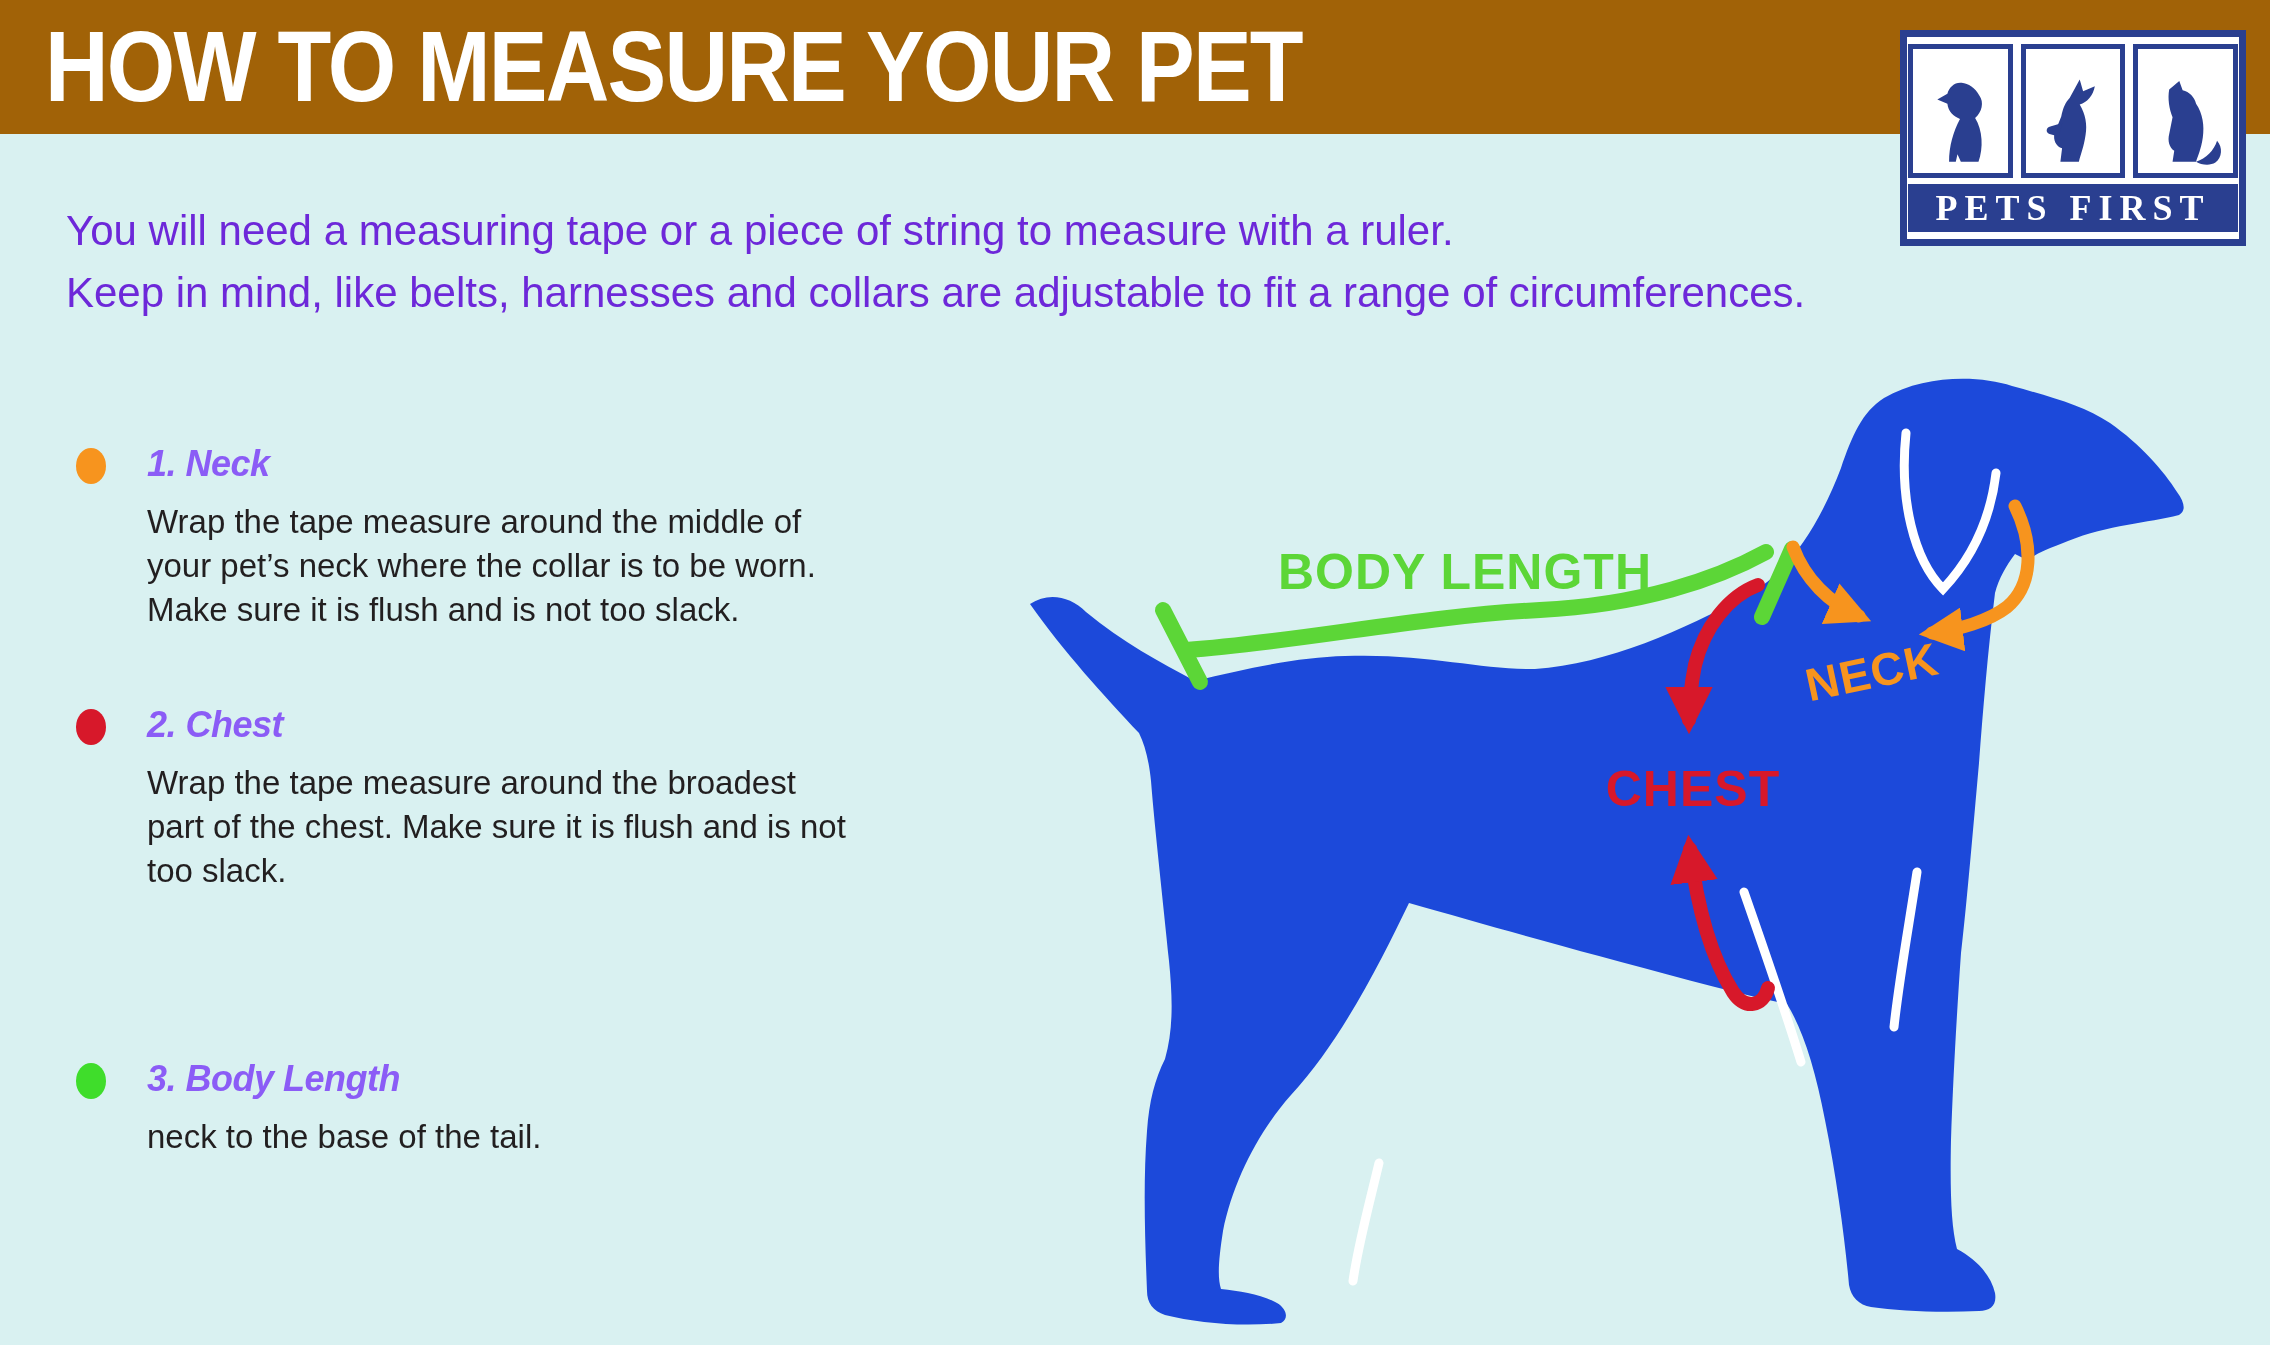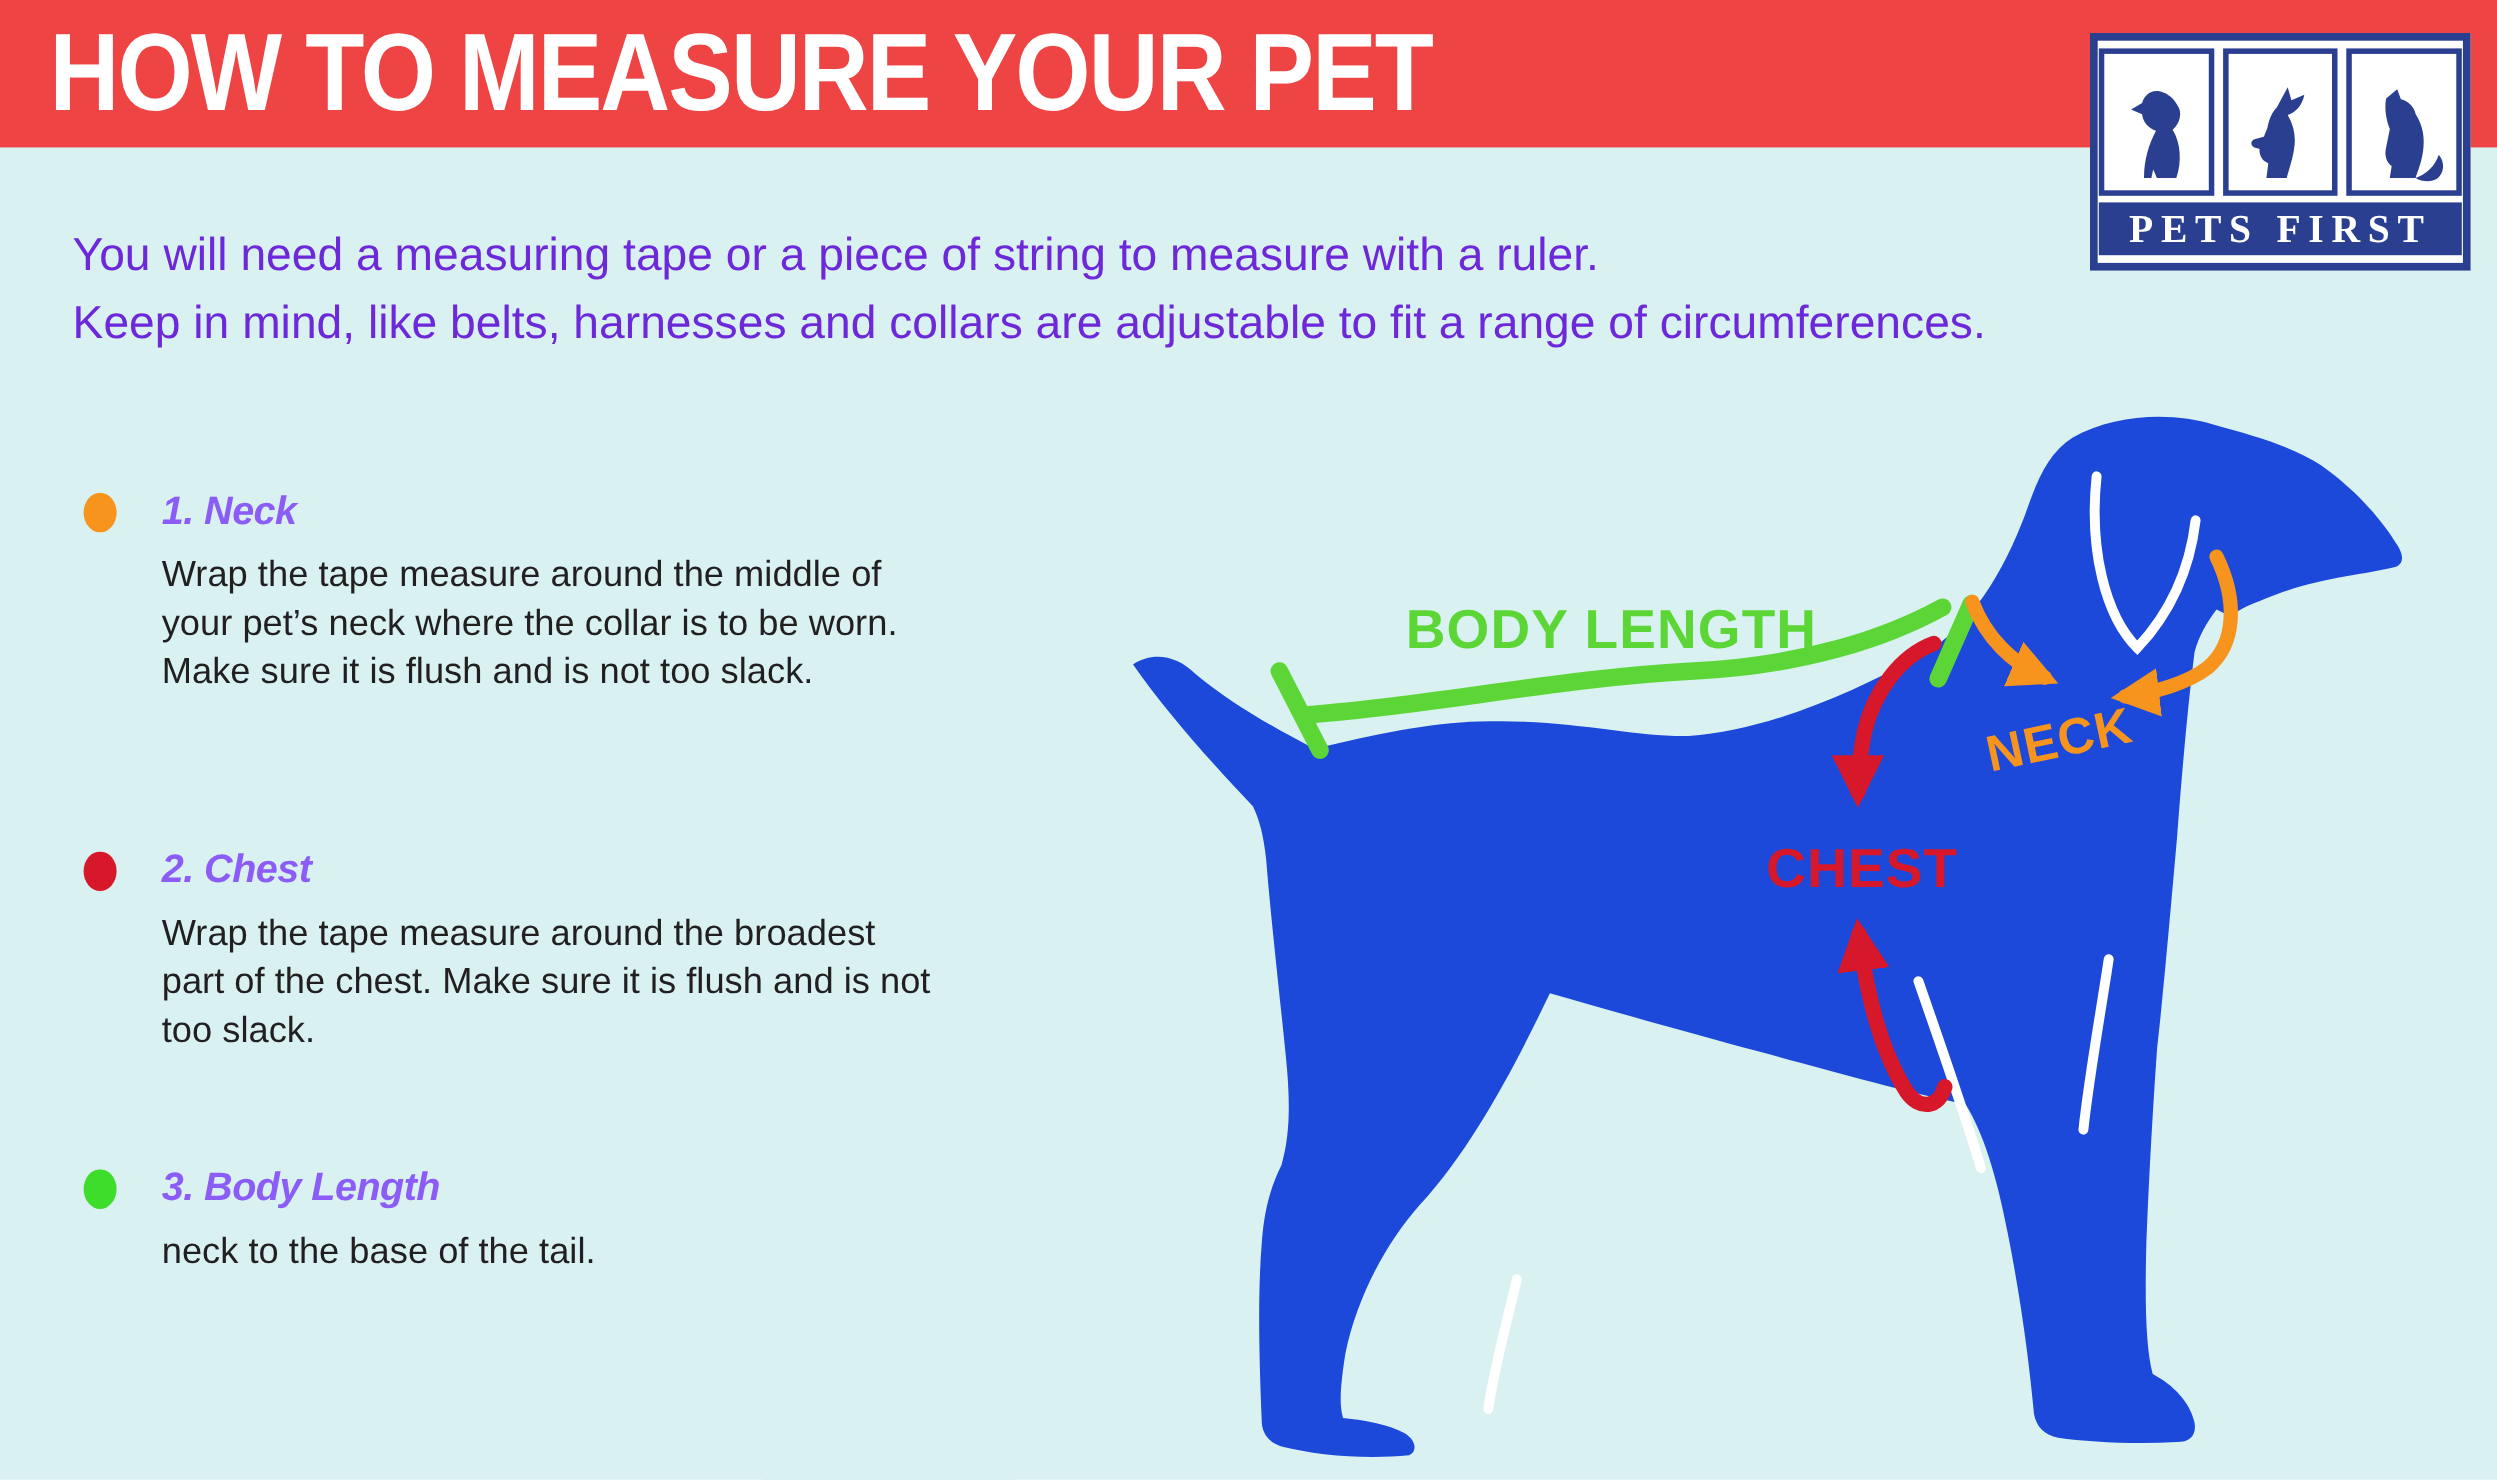--- a/index.html
+++ b/index.html
@@ -1,20 +1,20 @@
 <!DOCTYPE html>
 <html><head>
 <meta charset="utf-8">
 <style>
   html,body{margin:0;padding:0;}
   body{width:2270px;height:1345px;overflow:hidden;font-family:"Liberation Sans",sans-serif;}
   .canvas{position:absolute;top:0;left:0;width:2270px;height:1345px;background:#d9f1f1;}
 
   
-  .header{position:absolute;top:0;left:0;width:2270px;height:134px;background:#ef4444;}
+  .header{position:absolute;top:0;left:0;width:2270px;height:134px;background:#a16207;}
   .title{position:absolute;top:6px;left:45px;color:#ffffff;font-size:100px;font-weight:bold;
          letter-spacing:-2px;white-space:nowrap;transform:scaleX(0.88);transform-origin:left top;
          line-height:120px;}
 
   
   .logo{position:absolute;left:1900px;top:30px;width:346px;height:216px;background:#ffffff;
         border:7px solid #2a3f90;box-sizing:border-box;padding:7px 1px;display:flex;
         flex-direction:column;}
   .logo-frames{display:flex;gap:8px;flex:1;}
   .dog-frame{flex:1;border:5px solid #2a3f90;background:#ffffff;box-sizing:border-box;
@@ -24,21 +24,21 @@
              font-family:"Liberation Serif",serif;font-weight:bold;font-size:36px;
              letter-spacing:7px;display:flex;align-items:center;justify-content:center;
              white-space:nowrap;}
 
   
   .intro{position:absolute;left:66px;top:200px;color:#6d28d9;font-size:42px;line-height:62px;}
 
   
   .step{position:absolute;left:75px;display:flex;align-items:flex-start;}
   .step-1{top:438px;}
-  .step-2{top:764px;}
+  .step-2{top:699px;}
   .step-3{top:1053px;}
   .bullet{width:32px;height:36px;margin-top:10px;margin-right:40px;flex:0 0 auto;}
   .step-title{font-size:36px;font-weight:bold;color:#8b5cf6;line-height:52px;margin-bottom:10px;
               letter-spacing:-0.5px;font-style:italic;}
   .step-line{font-size:33px;color:#221f20;line-height:44px;}
 
   
   .diagram{position:absolute;top:0;left:0;width:2270px;height:1345px;}
   .diagram text{font-family:"Liberation Sans",sans-serif;font-weight:bold;}
 </style>

